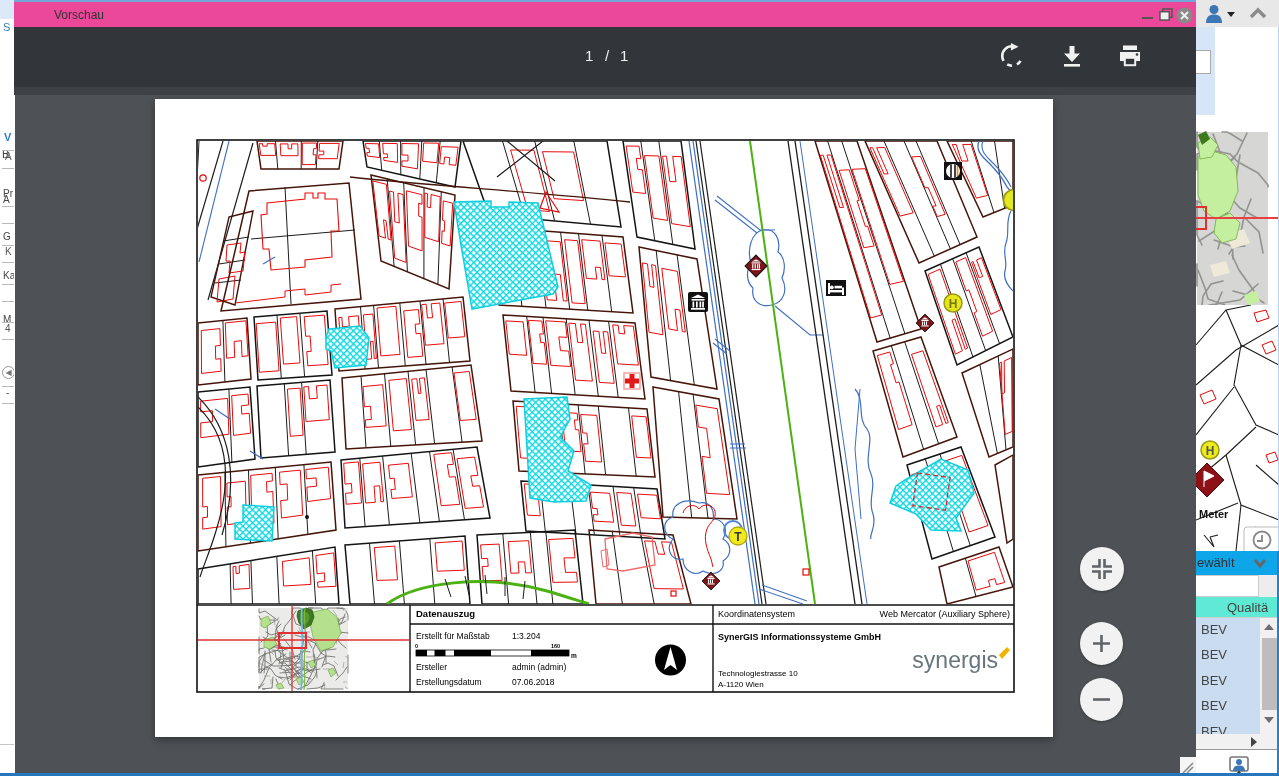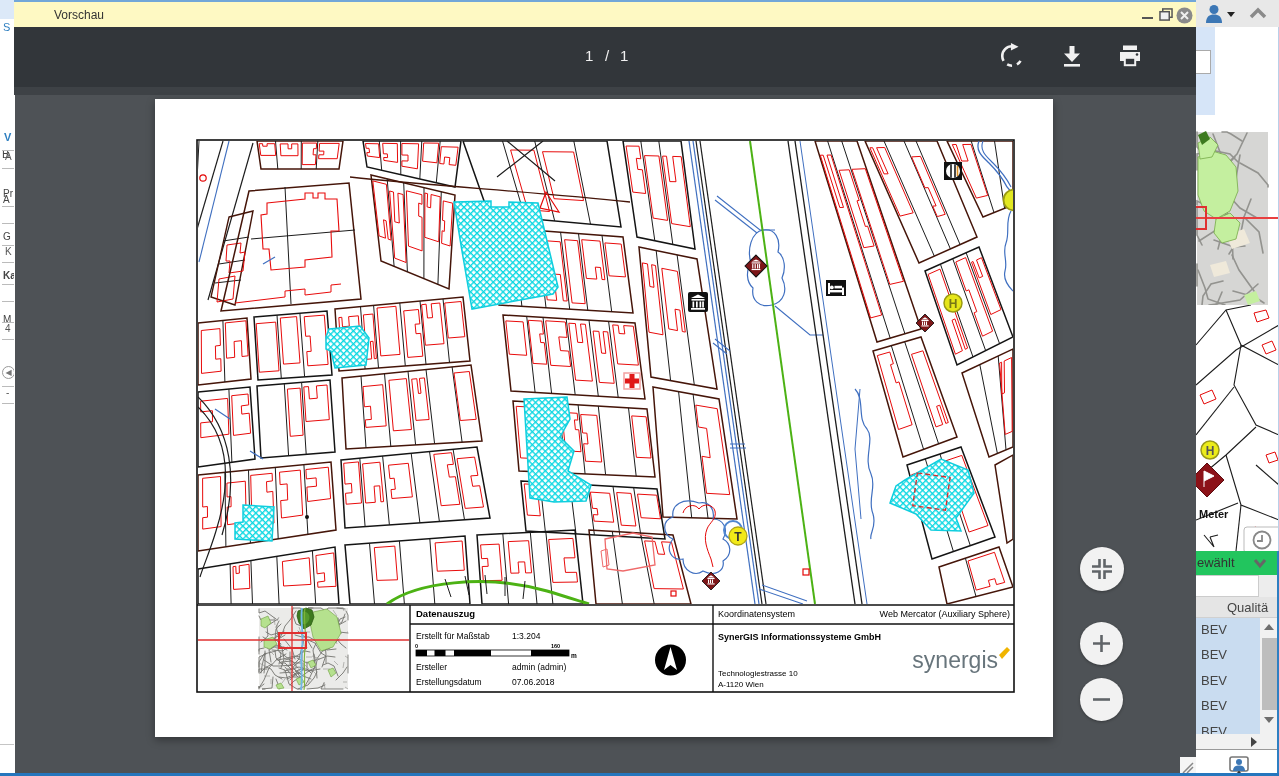--- a/index.html
+++ b/index.html
@@ -11,32 +11,32 @@
   <div class="abs" style="left:0;top:0;width:14px;height:19px;background:#dce9f8;"></div>
   <div class="abs" style="left:3px;top:21px;color:#2e7fc0;">S</div>
   <div class="abs" style="left:2px;top:148px;">B</div>
   <div class="abs" style="left:4px;top:131px;color:#2e7fc0;font-weight:bold;">V</div>
   <div class="abs" style="left:2px;top:150px;width:12px;height:17px;border:1px solid #bbb;border-left:none;font-size:10px;padding-left:3px;color:#555;">A</div>
   <div class="abs" style="left:3px;top:188px;font-size:10px;">Pr</div>
   <div class="abs" style="left:3px;top:194px;font-size:10px;">A</div>
   <div class="abs" style="left:2px;top:206px;width:12px;height:16px;border:1px solid #bbb;border-left:none;"></div>
   <div class="abs" style="left:3px;top:231px;font-size:10px;">G</div>
   <div class="abs" style="left:2px;top:245px;width:12px;height:16px;border:1px solid #bbb;border-left:none;font-size:10px;padding-left:3px;color:#555;">K</div>
-  <div class="abs" style="left:3px;top:270px;font-size:10px;font-weight:bold;">Ka</div>
+  <div class="abs" style="left:3px;top:270px;font-size:10px;">Ka</div>
   <div class="abs" style="left:2px;top:284px;width:12px;height:16px;border:1px solid #bbb;border-left:none;"></div>
   <div class="abs" style="left:3px;top:314px;font-size:10px;">M</div>
   <div class="abs" style="left:2px;top:322px;width:12px;height:16px;border:1px solid #bbb;border-left:none;font-size:10px;padding-left:3px;color:#555;">4</div>
   <div class="abs" style="left:2px;top:366px;width:11px;height:11px;border:1px solid #999;border-radius:50%;font-size:8px;color:#777;text-align:center;line-height:11px;">◀</div>
   <div class="abs" style="left:2px;top:386px;width:12px;height:16px;border:1px solid #bbb;border-left:none;font-size:10px;padding-left:4px;color:#555;">-</div>
   <div class="abs" style="left:0;top:744px;width:14px;height:1px;background:#c5c5c5;"></div>
 </div>
 
 <div class="abs" style="left:14px;top:0;width:1182px;height:776px;">
 
-  <div class="abs" style="left:0;top:0;width:1182px;height:27px;background:#fef9c3;border-top:2px solid #72a7d8;box-sizing:border-box;">
+  <div class="abs" style="left:0;top:0;width:1182px;height:27px;background:#ec4899;border-top:2px solid #72a7d8;box-sizing:border-box;">
     <span class="abs" style="left:40px;top:6px;font-size:12px;color:#333;">Vorschau</span>
 
     <div class="abs" style="left:1128px;top:15px;width:11px;height:2px;background:#555;"></div>
 
     <svg class="abs" style="left:1145px;top:6px;" width="14" height="13" viewBox="0 0 15 14">
       <rect x="4" y="1" width="10" height="9" fill="none" stroke="#555" stroke-width="1.6"></rect>
       <rect x="1" y="4" width="10" height="9" fill="#f0f0f0" stroke="#555" stroke-width="1.6"></rect>
     </svg>
 
     <svg class="abs" style="left:1162px;top:5px;" width="17" height="17" viewBox="0 0 17 17">
@@ -796,32 +796,32 @@
     <path d="M11,158 L28,175 L11,192 L-6,175 Z" fill="#8c1218" stroke="#5c0c10" stroke-width="1"></path>
     <path d="M8,182 L8,166 L18,171 L8,176" fill="#fff" stroke="#fff" stroke-width="1"></path>
 
     <text x="3" y="213" font-size="11" font-weight="bold" fill="#111">Meter</text>
 
     <rect x="48" y="222" width="40" height="26" rx="3" fill="#fff" stroke="#bbb"></rect>
     <circle cx="66" cy="235" r="8.5" fill="#fff" stroke="#888" stroke-width="1.8"></circle>
     <path d="M66,230 L66,236 L61,236" stroke="#888" stroke-width="1.8" fill="none"></path>
   </svg>
 
-  <div class="abs" style="left:0;top:551px;width:83px;height:24px;background:#22c55e;">
+  <div class="abs" style="left:0;top:551px;width:83px;height:24px;background:#0ea5e9;">
     <span class="abs" style="left:1px;top:4px;font-size:13px;color:#333;">ewählt</span>
     <svg class="abs" style="left:57px;top:7px;" width="14" height="11" viewBox="0 0 14 11">
         <path d="M2,2 L7,8 L12,2" fill="none" stroke="#666" stroke-width="3"></path>
       </svg>
   </div>
 
   <div class="abs" style="left:0;top:575px;width:83px;height:22px;background:#ededed;">
     <div class="abs" style="left:0;top:0;width:62px;height:20px;background:#fff;border:1px solid #ccc;border-left:none;"></div>
   </div>
 
-  <div class="abs" style="left:0;top:597px;width:83px;height:20px;background:#e5e5e5;border-bottom:1px solid #d0d0d0;">
+  <div class="abs" style="left:0;top:597px;width:83px;height:20px;background:#5eead4;border-bottom:1px solid #d0d0d0;">
     <span class="abs" style="left:31px;top:3px;font-size:13px;color:#444;">Qualitä</span>
   </div>
 
   <div class="abs" style="left:0;top:618px;width:64px;height:127px;background:#c9dcf0;font-size:13px;color:#444;">
     <div style="padding:4px 0 0 5px;height:21.4px;">BEV</div>
     <div style="padding:4px 0 0 5px;height:21.4px;">BEV</div>
     <div style="padding:4px 0 0 5px;height:21.4px;">BEV</div>
     <div style="padding:4px 0 0 5px;height:21.4px;">BEV</div>
     <div style="padding:4px 0 0 5px;height:21.4px;">BEV</div>
   </div>

